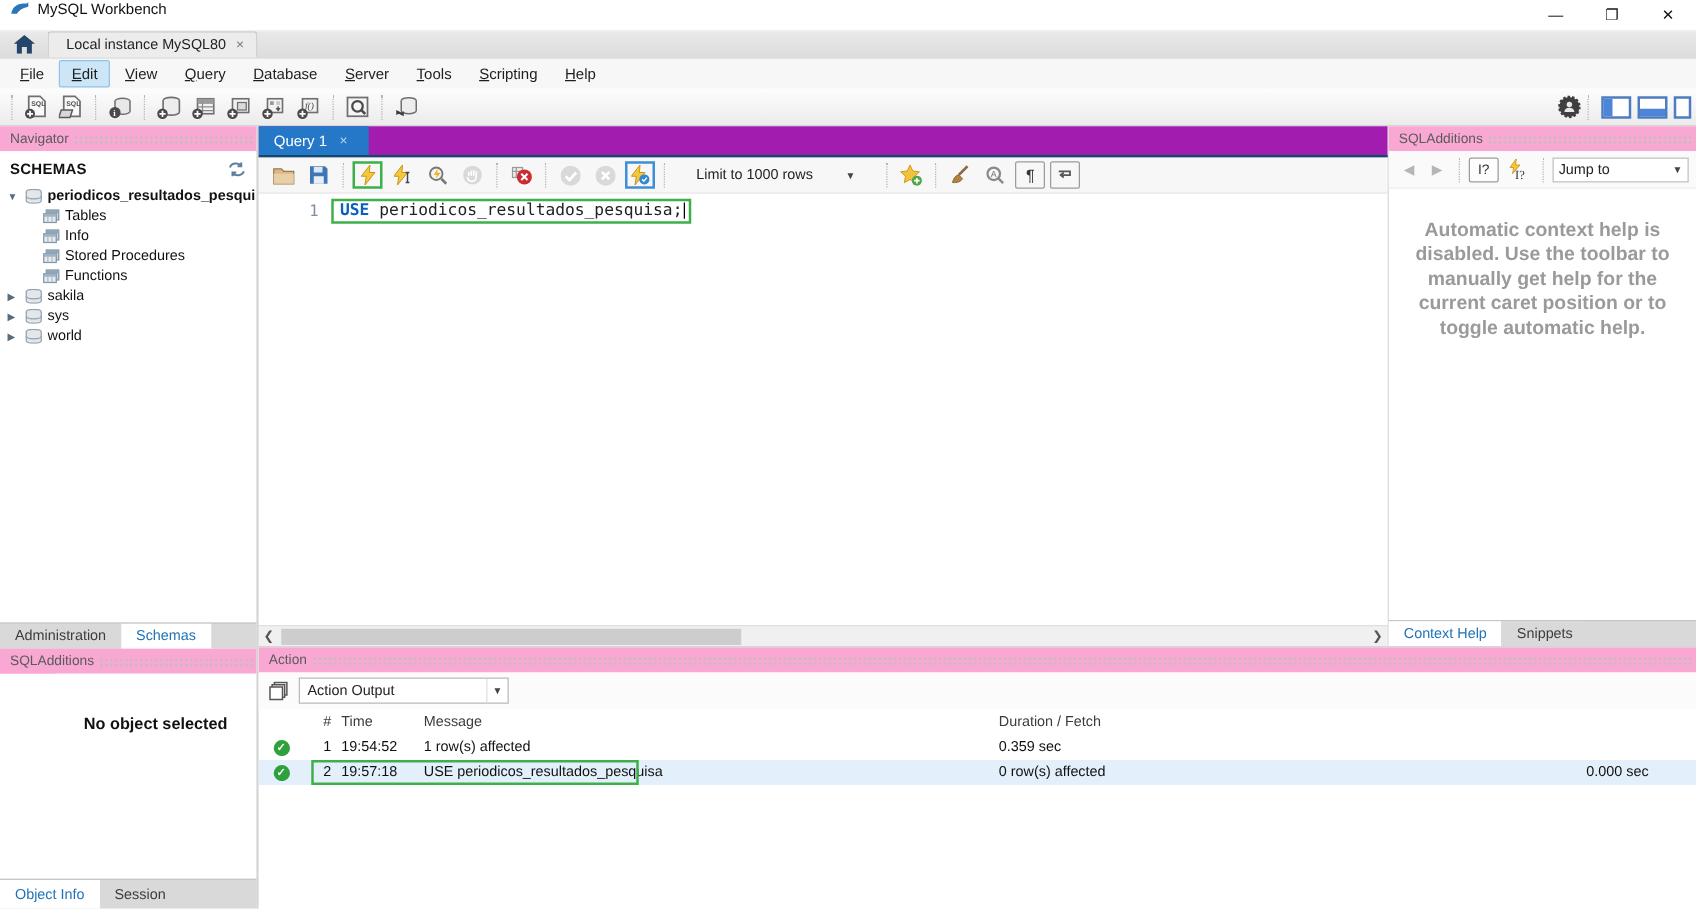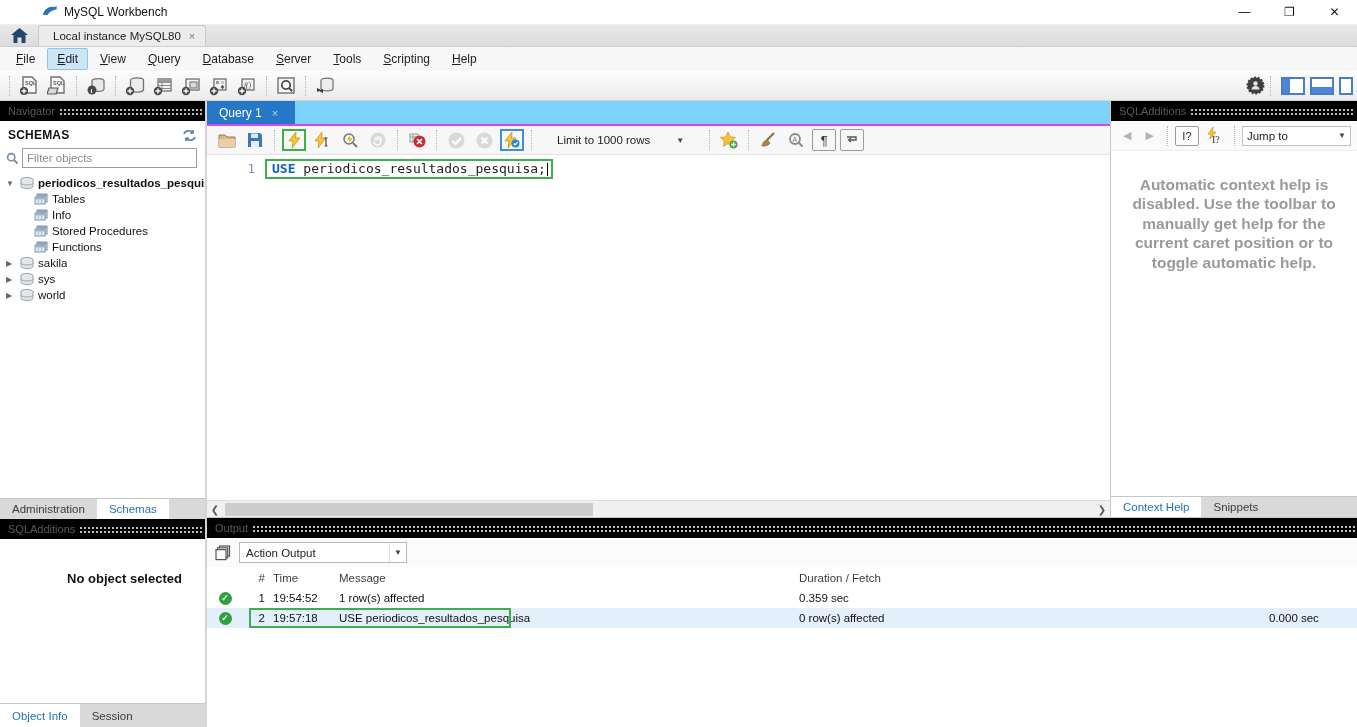--- a/index.html
+++ b/index.html
@@ -1,21 +1,21 @@
 <!DOCTYPE html>
 <html><head>
 <meta charset="utf-8">
 <style>
   * { margin:0; padding:0; box-sizing:border-box; }
   html,body { width:1357px; height:727px; overflow:hidden; }
   body { font-family:"Liberation Sans", sans-serif; font-size:12px; color:#1e1e1e; background:#fff; }
   #app { width:1357px; height:727px; display:flex; flex-direction:column; position:relative; }
 
   
-  .titlebar { height:25px; background:#ffffff; display:flex; align-items:center; border-bottom:1px solid #f0f0f0;padding-left:34px; }
+  .titlebar { height:25px; background:#ffffff; display:flex; align-items:flex-start; border-bottom:1px solid #f0f0f0; }
   .titlebar .app-icon { width:16px; height:16px; margin:0 6px 0 8px; }
   .titlebar .title { font-size:12px; color:#111; }
   .win-controls { margin-left:auto; display:flex; height:100%; }
   .win-btn { width:45px; height:100%; display:flex; align-items:center; justify-content:center; font-size:12px; color:#111; cursor:default; }
 
   
   .conn-tabbar { height:22px; background:linear-gradient(#e9e9e9,#dcdcdc); display:flex; align-items:flex-end; border-bottom:1px solid #cfcfcf; }
   .home-tab { width:38px; height:21px; display:flex; align-items:center; justify-content:center; }
   .conn-tab { height:21px; padding:0 10px 0 14px; background:#ececec; border:1px solid #c9c9c9; border-bottom:none; border-radius:3px 3px 0 0; display:flex; align-items:center; gap:8px; font-size:11.5px; color:#222; }
   .conn-tab .x { color:#777; font-size:11px; }
@@ -33,21 +33,21 @@
   .tb-right { margin-left:auto; display:flex; align-items:center; }
   .panel-toggle { width:24px; height:18px; border:2px solid #4d7cc0; background:#fff; margin-left:5px; position:relative; }
   .panel-toggle .fill-left { position:absolute; left:0; top:0; bottom:0; width:7px; background:#4d86d8; }
   .panel-toggle .fill-bottom { position:absolute; left:0; right:0; bottom:0; height:6px; background:#4d86d8; }
 
   
   .main { flex:1; display:flex; min-height:0; }
 
   
   .left-panel { width:207px; display:flex; flex-direction:column; border-right:2px solid #d4d4d4; background:#fff; }
-  .panel-header { height:20px; background:#000000; display:flex; align-items:center; padding:0 2px 0 8px; flex:none; }
+  .panel-header { height:20px; background:#f9a8d4; display:flex; align-items:center; padding:0 2px 0 8px; flex:none; }
   .ph-label { font-size:11px; color:#5a5a5a; margin-right:4px; white-space:nowrap; }
   .ph-dots { flex:1; height:9px; margin-top:2px; background-image:radial-gradient(#bdbdbd 0.8px, transparent 0.9px); background-size:4px 4px; }
   .schemas-area { flex:1; min-height:0; background:#fff; overflow:hidden; display:flex; flex-direction:column; }
   .schemas-title { display:flex; align-items:center; padding:7px 8px 4px 8px; }
   .schemas-title .t { font-weight:bold; font-size:12px; color:#111; letter-spacing:0.2px; }
   .schemas-title .refresh { margin-left:auto; }
   .filter-row { display:flex; align-items:center; padding:2px 8px 4px 6px; gap:3px; }
   .filter-input { flex:1; height:20px; border:1px solid #9c9c9c; font-size:11.5px; padding:0 4px; color:#333; font-family:"Liberation Sans",sans-serif; }
   .filter-input::placeholder { color:#8a8a8a; }
   .tree { padding-top:3px; }
@@ -64,21 +64,21 @@
   .bottom-tabs { margin-top:auto; height:24px; display:flex; background:#d9d9d9; border-top:1px solid #c6c6c6; flex:none; }
   .btab { padding:0 12px; display:flex; align-items:center; font-size:11.5px; color:#3c3c3c; }
   .btab.active { background:#fff; color:#1f72b8; }
 
   
   .right-main { flex:1; display:flex; flex-direction:column; min-width:0; }
   .upper-row { height:416px; display:flex; min-height:0; }
 
   
   .editor-col { flex:1; display:flex; flex-direction:column; min-width:0; border-right:1px solid #c8c8c8; }
-  .query-tabbar { height:25px; background:#7dd3fc; display:flex; align-items:flex-end; border-bottom:2px solid #d946ef; }
+  .query-tabbar { height:25px; background:#a21caf; display:flex; align-items:flex-end; border-bottom:2px solid #0c4a6e; }
   .query-tab { height:23px; min-width:88px; background:#2577c8; color:#fff; display:flex; align-items:center; padding:0 8px 0 12px; gap:10px; font-size:12px; }
   .query-tab .x { color:#bcd6ee; font-size:11px; }
   .sql-toolbar { height:29px; background:#f7f7f7; display:flex; align-items:center; padding:0 6px; border-bottom:1px solid #e3e3e3; }
   .sq-ico { width:24px; height:22px; display:flex; align-items:center; justify-content:center; margin:0 2px; }
   .sq-ico.boxed-green { border:2px solid #3eb049; }
   .sq-ico.boxed-blue { border:2px solid #3f8fd6; }
   .limit-dd { display:flex; align-items:center; gap:26px; padding:2px 6px; margin:0 14px; font-size:11.5px; color:#222; }
   .limit-dd .arr { font-size:8px; color:#444; }
   .editor-body { flex:1; background:#fff; display:flex; min-height:0; font-family:"DejaVu Sans Mono", monospace; }
   .gutter { width:58px; flex:none; text-align:right; padding:6px 10px 0 0; color:#7e8fa3; font-size:12.5px; }
@@ -275,27 +275,20 @@
         <span class="ph-dots"></span>
       </div>
       <div class="schemas-area">
         <div class="schemas-title">
           <span class="t">SCHEMAS</span>
           <svg class="refresh" width="15" height="13" viewBox="0 0 15 13">
               <path d="M2 5 a5 4 0 0 1 9-1.5 M11 1 v3 h-3" fill="none" stroke="#5f7f9e" stroke-width="1.6"></path>
               <path d="M13 8 a5 4 0 0 1-9 1.5 M4 12 v-3 h3" fill="none" stroke="#5f7f9e" stroke-width="1.6"></path>
             </svg>
         </div>
-        <div class="filter-row">
-          <svg width="13" height="13" viewBox="0 0 13 13">
-              <circle cx="5.2" cy="5.2" r="3.6" fill="none" stroke="#7b8ea0" stroke-width="1.6"></circle>
-              <path d="M8 8 l3.5 3.5" stroke="#7b8ea0" stroke-width="1.8"></path>
-            </svg>
-          <input class="filter-input" placeholder="Filter objects" style="">
-        </div>
         <div class="tree" id="schema-tree">
             <div class="tree-row bold">
               <span class="arrow">▼</span>
               <span>
                 <svg width="14" height="12" viewBox="0 0 14 12">
                   <ellipse cx="7" cy="2.5" rx="6" ry="2" fill="#e3e7ea" stroke="#93a3b1" stroke-width="1"></ellipse>
                   <path d="M1 2.5 v7 c0 1.1 2.7 2 6 2 s6-.9 6-2 v-7" fill="#e3e7ea" stroke="#93a3b1" stroke-width="1"></path>
                   <path d="M1 6 c0 1.1 2.7 2 6 2 s6-.9 6-2" fill="none" stroke="#93a3b1" stroke-width="1"></path>
                 </svg>
               </span>
@@ -554,21 +547,21 @@
           <div class="help-text">Automatic context help is disabled. Use the toolbar to manually get help for the current caret position or to toggle automatic help.</div>
           <div class="right-tabs" id="help-tabs">
               <div class="ltab active">Context Help</div>
               <div class="ltab">Snippets</div>
             </div>
         </div>
       </div>
 
       <div class="output-panel">
         <div class="panel-header">
-          <span class="ph-label">Output</span>
+          <span class="ph-label">Action</span>
           <span class="ph-dots"></span>
         </div>
         <div class="output-toolbar">
           <svg width="16" height="16" viewBox="0 0 16 16">
               <rect x="4.5" y="1" width="10" height="10" fill="none" stroke="#555" stroke-width="1.2"></rect>
               <rect x="2.7" y="2.8" width="10" height="10" fill="#fff" stroke="#555" stroke-width="1.2"></rect>
               <rect x="1" y="4.6" width="10" height="10" fill="#fff" stroke="#555" stroke-width="1.2"></rect>
             </svg>
           <div class="action-dd">
             <span>Action Output</span>

